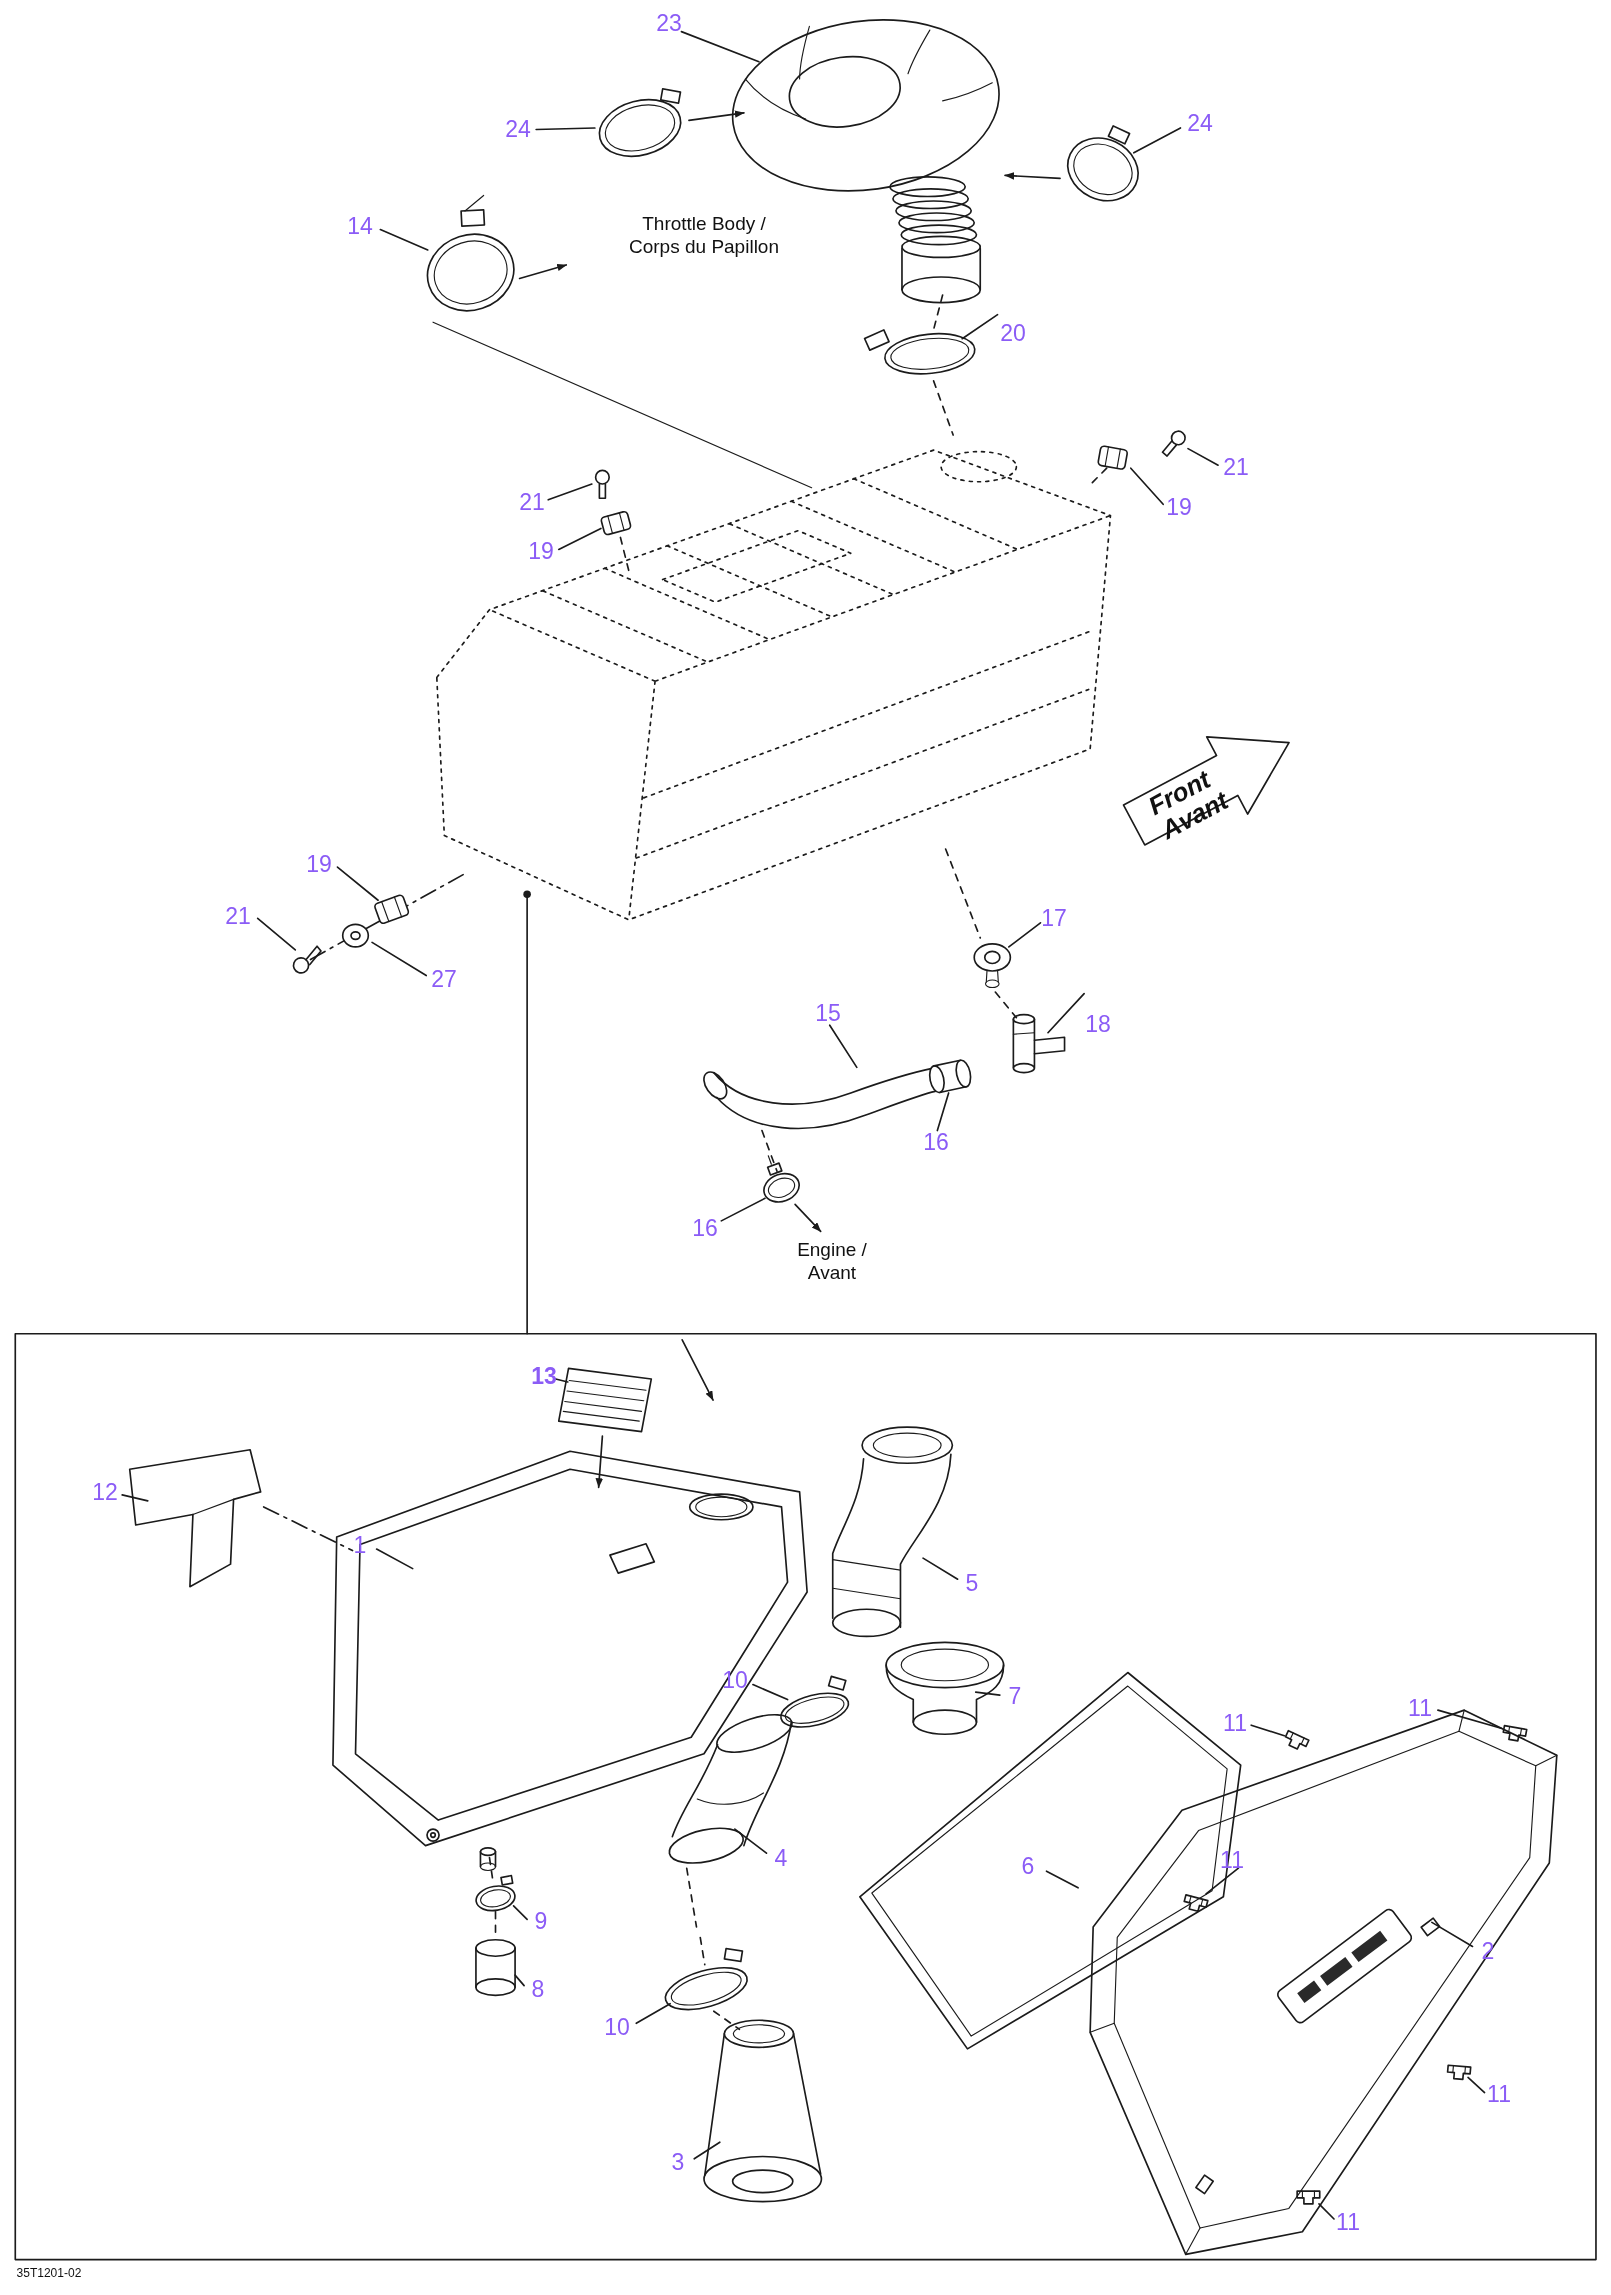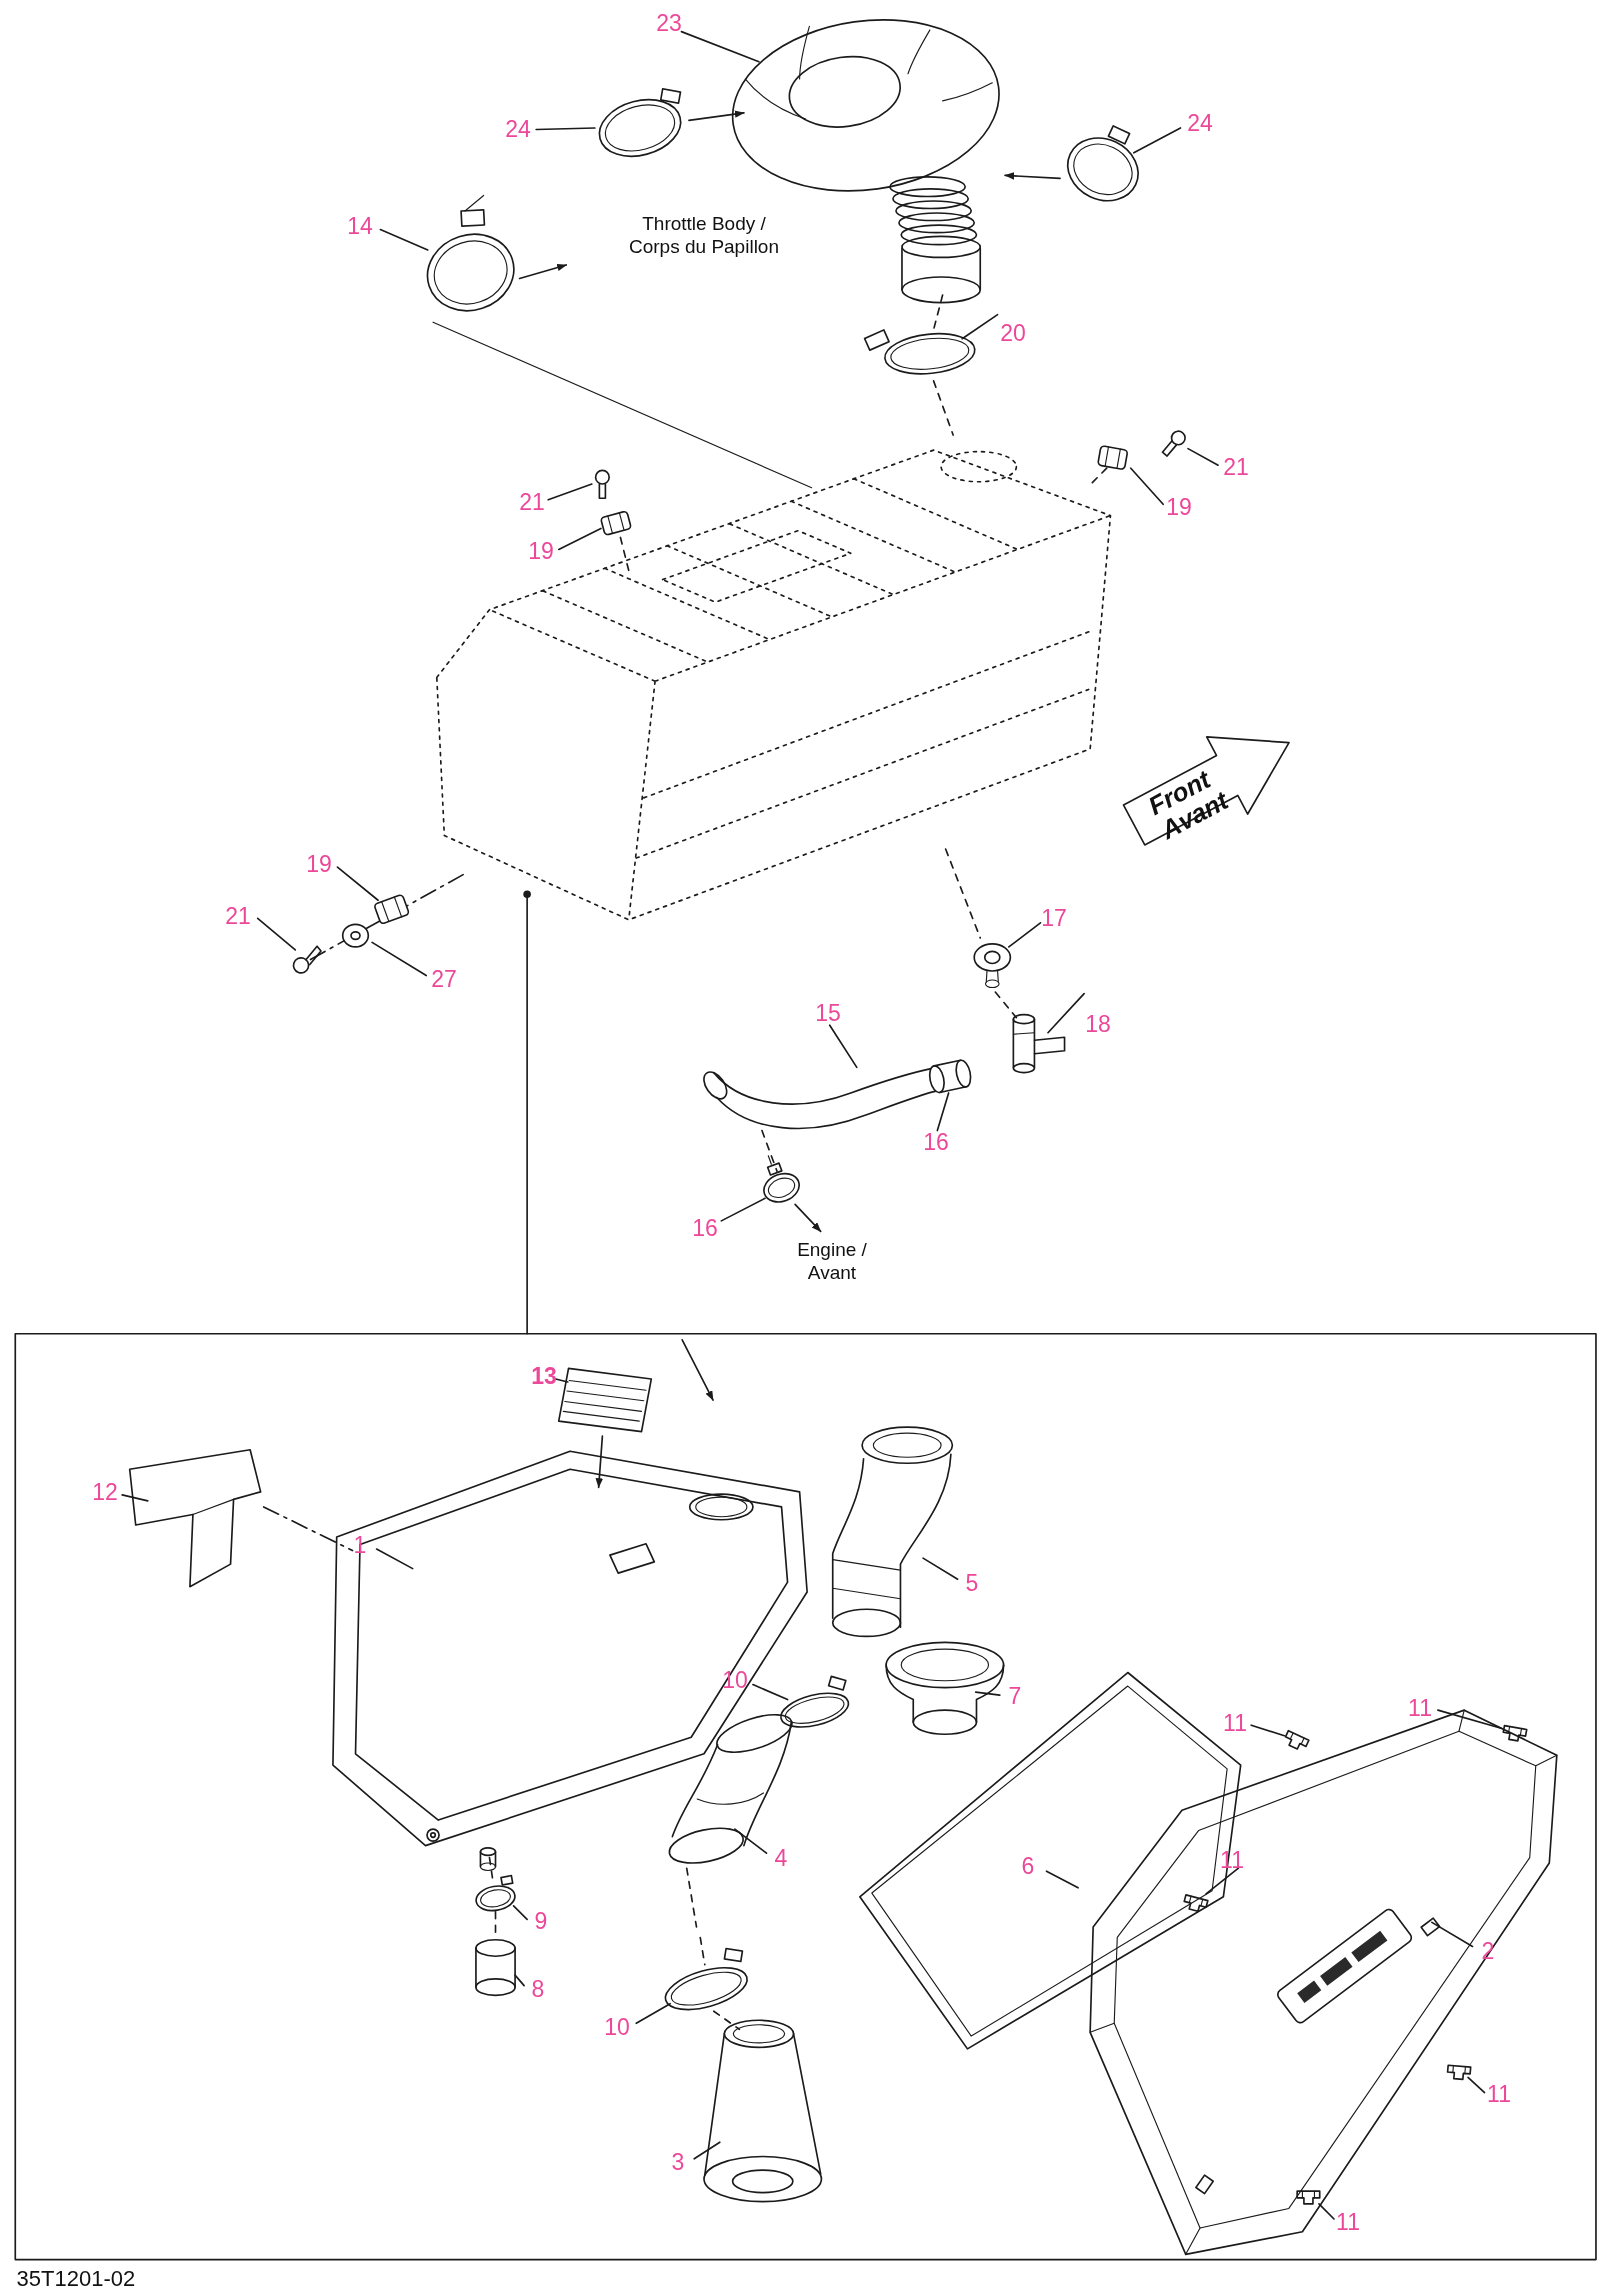--- a/index.html
+++ b/index.html
@@ -6,24 +6,24 @@
   .stage{position:relative;width:1612px;height:2295px;background:#fff;
          font-family:"Liberation Sans",sans-serif;color:#111;overflow:hidden;}
   .stage svg{position:absolute;left:0;top:0;}
   .ln{fill:none;stroke:#1b1b1b;stroke-width:2.2;stroke-linejoin:round;stroke-linecap:round;}
   .wh{fill:#fff;}
   .dash{stroke-dasharray:4 7;}
   .dashline{stroke-dasharray:9 9;}
   .dashdot{stroke-dasharray:22 8 4 8;}
   .thin{stroke-width:1.5;}
   .leader{stroke-width:2;}
-  .callout{position:absolute;transform:translate(-50%,-50%);font-size:23px;color:#ec4899;white-space:nowrap;}
+  .callout{position:absolute;transform:translate(-50%,-50%);font-size:23px;color:#8b5cf6;white-space:nowrap;}
   .diagram-label{position:absolute;transform:translate(-50%,0);text-align:center;
                  font-size:19px;line-height:1.22;color:#111;white-space:nowrap;}
-  .drawing-number{position:absolute;left:16.6px;top:2266px;font-size:22px;color:#111;}
+  .drawing-number{position:absolute;left:16.6px;top:2266px;font-size:12px;color:#111;}
   .front-text{font:italic bold 34px "Liberation Sans",sans-serif;fill:#111;}
 </style>
 </head>
 <body>
 
 <div class="stage">
 
 <svg width="1612" height="2295" viewBox="0 0 2141 3049">
   <defs>
     <marker id="ah" markerWidth="14" markerHeight="12" refX="12" refY="5" orient="auto" markerUnits="userSpaceOnUse">

